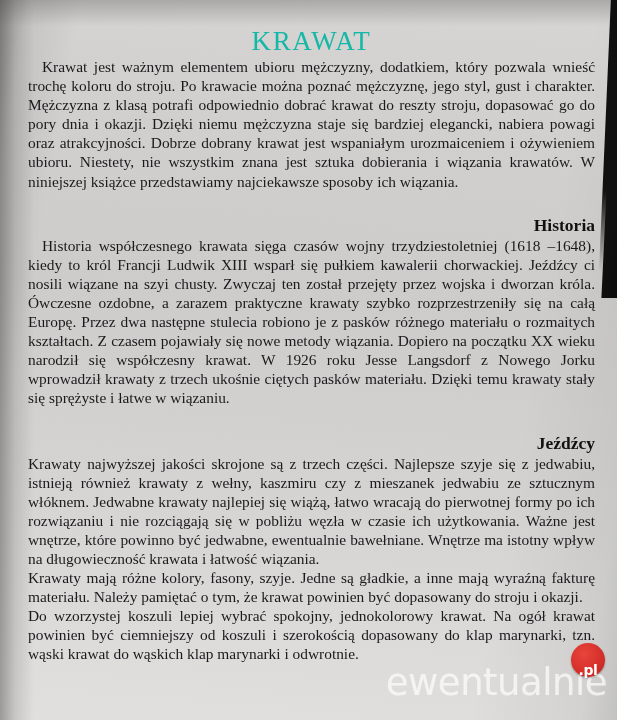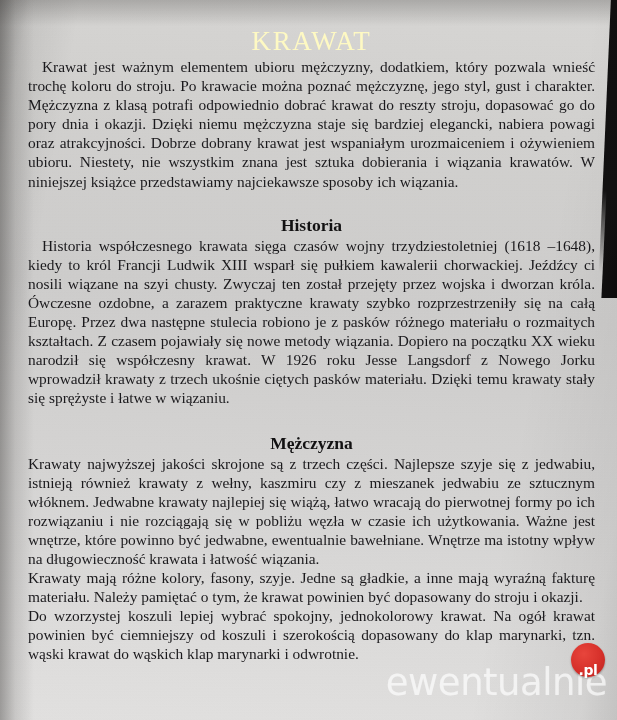--- a/index.html
+++ b/index.html
@@ -79,26 +79,26 @@
     color: #18171a;
   }
 
   .doc-title {
     text-align: center;
     font-size: 27px;
     letter-spacing: 1.6px;
     font-weight: 400;
     margin: 18px 0 0 0;
     padding-top: 8px;
-    color: #fef9c3;
+    color: #14b8a6;
     font-family: "Liberation Serif", "DejaVu Serif", serif;
   }
 
   .section-heading {
-    text-align: center;
+    text-align: right;
     font-size: 17.5px;
     font-weight: bold;
     margin: 0;
     padding: 0;
     color: #121112;
     font-family: "Liberation Serif", "DejaVu Serif", serif;
   }
 
   p.body {
     margin: 0;
@@ -186,21 +186,21 @@
   <div id="content">
 
     <h1 class="doc-title">KRAWAT</h1>
 
     <p class="body indent blk-intro">Krawat jest ważnym elementem ubioru mężczyzny, dodatkiem, który pozwala wnieść trochę koloru do stroju. Po krawacie można poznać mężczyznę, jego styl, gust i charakter. Mężczyzna z klasą potrafi odpowiednio dobrać krawat do reszty stroju, dopasować go do pory dnia i okazji. Dzięki niemu mężczyzna staje się bardziej elegancki, nabiera powagi oraz atrakcyjności. Dobrze dobrany krawat jest wspaniałym urozmaiceniem i ożywieniem ubioru. Niestety, nie wszystkim znana jest sztuka dobierania i wiązania krawatów. W niniejszej książce przedstawiamy najciekawsze sposoby ich wiązania.</p>
 
     <h2 class="section-heading blk-historia-h">Historia</h2>
 
     <p class="body indent blk-historia-p">Historia współczesnego krawata sięga czasów wojny trzydziestoletniej (1618 –1648), kiedy to król Francji Ludwik XIII wsparł się pułkiem kawalerii chorwackiej. Jeźdźcy ci nosili wiązane na szyi chusty. Zwyczaj ten został przejęty przez wojska i dworzan króla. Ówczesne ozdobne, a zarazem praktyczne krawaty szybko rozprzestrzeniły się na całą Europę. Przez dwa następne stulecia robiono je z pasków różnego materiału o rozmaitych  kształtach. Z czasem pojawiały się nowe metody wiązania. Dopiero na początku XX wieku narodził się współczesny krawat. W 1926 roku Jesse Langsdorf z Nowego Jorku wprowadził krawaty z trzech ukośnie ciętych pasków materiału. Dzięki temu krawaty stały się sprężyste i łatwe w wiązaniu.</p>
 
-    <h2 class="section-heading blk-material-h">Mężczyzna</h2>
+    <h2 class="section-heading blk-material-h">Jeźdźcy</h2>
 
     <p class="body blk-material-p">Krawaty najwyższej jakości skrojone są z trzech części. Najlepsze szyje się z jedwabiu, istnieją również krawaty z wełny, kaszmiru czy z mieszanek jedwabiu ze sztucznym włóknem. Jedwabne krawaty najlepiej się wiążą, łatwo wracają do pierwotnej formy po ich rozwiązaniu i nie rozciągają się w pobliżu węzła w czasie ich użytkowania. Ważne jest wnętrze, które powinno być jedwabne, ewentualnie bawełniane. Wnętrze ma istotny wpływ na długowieczność krawata i łatwość wiązania.</p>
 
     <p class="body blk-p3">Krawaty mają różne kolory, fasony, szyje. Jedne są gładkie, a inne mają wyraźną fakturę materiału. Należy pamiętać o tym, że krawat powinien być dopasowany do stroju i okazji.</p>
 
     <p class="body blk-p4">Do wzorzystej koszuli lepiej wybrać spokojny, jednokolorowy krawat. Na ogół krawat powinien być ciemniejszy od koszuli i szerokością dopasowany do klap marynarki, tzn. wąski krawat do wąskich klap marynarki i odwrotnie.</p>
 
   </div>
 
   <div id="focus-blur"></div>

